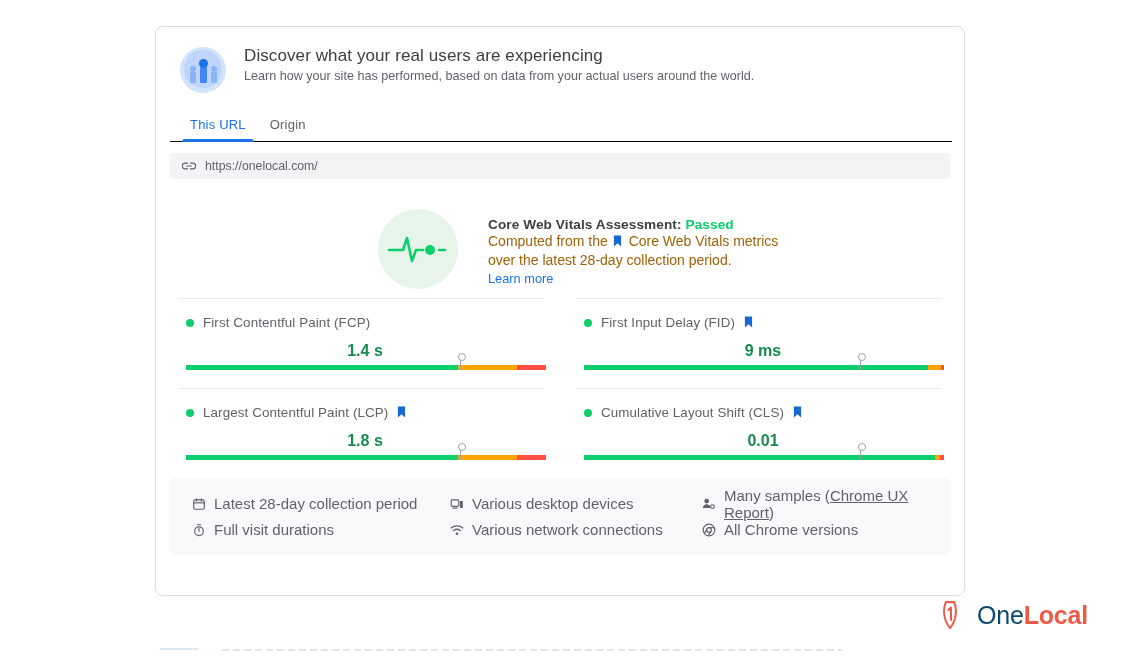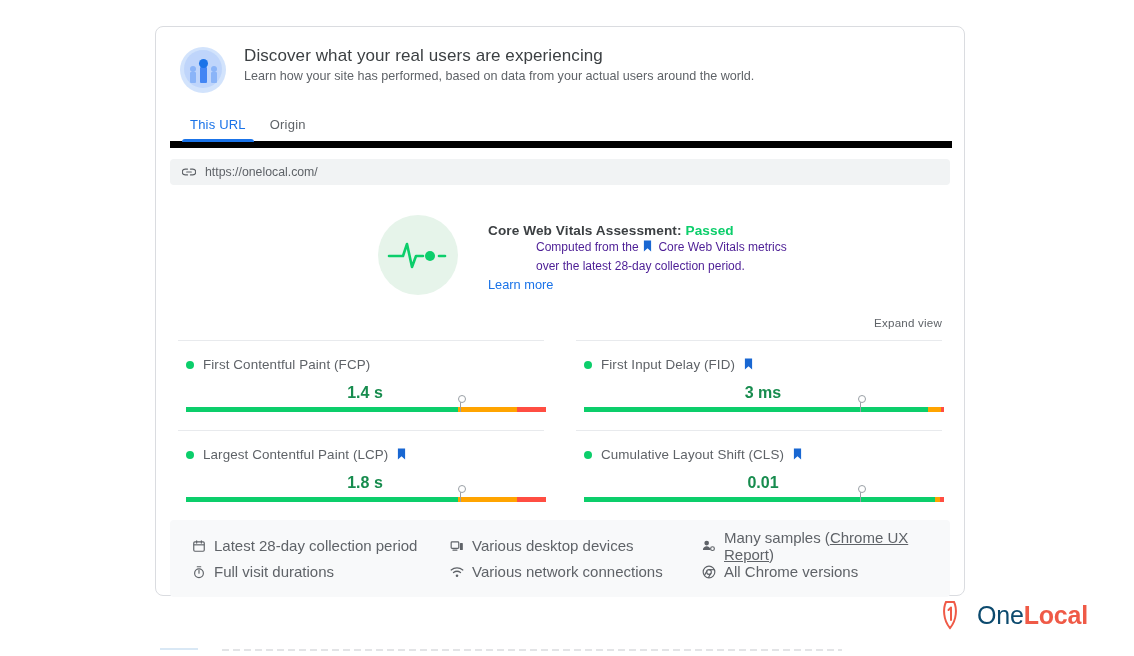--- a/index.html
+++ b/index.html
@@ -48,21 +48,21 @@
     line-height: 22px; letter-spacing: .1px;
   }
   .hdr-sub {
     font-size: 12.6px; color: #5f6368; 
     line-height: 18px;
   }
 
   
   .tabs {
     display: flex; margin: 18px 0 0 14px; padding-left: 8px;
-    border-bottom: 7px solid #000000; width: 782px;
+    border-bottom: 1px solid #000000; width: 782px;
   }
   .tab {
     font-size: 13px; padding: 6px 12px 9px 12px;
     color: #5f6368; cursor: pointer; position: relative;
     letter-spacing: .2px;
   }
   .tab.active { color: #1a73e8; font-weight: 500; }
   .tab.active::after {
     content: ""; position: absolute; left: 4px; right: 4px; bottom: -1px;
     height: 3px; background: #1a73e8; border-radius: 3px 3px 0 0;
@@ -80,21 +80,21 @@
   
   .assess { display: flex; margin: 30px 0 0 0; padding-left: 222px; }
   .assess-ring {
     width: 80px; height: 80px; border-radius: 50%;
     background: #e6f4ea; flex: 0 0 80px;
     display: flex; align-items: center; justify-content: center;
   }
   .assess-body { margin-left: 30px; padding-top: 8px; }
   .assess-title { font-size: 13.6px; color: #3c4043; font-weight: 700; letter-spacing: .1px; }
   .assess-title .pass { color: #0cce6b; font-weight: 700; }
-  .assess-line { font-size: 12px; color: #4c1d95; line-height: 18.5px; margin-left: 48px; }
+  .assess-line { font-size: 14px; color: #a16207; line-height: 18.5px; }
   .assess-line .bm { display: inline-block; vertical-align: -1px; margin: 0 3px 0 1px; }
   .learn { font-size: 12.8px; color: #1a73e8; cursor: pointer; margin-top: 1px; display:inline-block;}
 
   
   .expand-row { text-align: right; padding: 18px 22px 0 0; }
   .expand { font-size: 11.6px; color: #5f6368; cursor: pointer; letter-spacing:.2px;}
 
   
   .metrics { margin: 9px 14px 0 14px; }
   .mrow { display: flex; }
@@ -218,23 +218,20 @@
           <svg class="bm" width="9" height="12" viewBox="0 0 10 13">
             <path d="M1 0.5 H9 V12.5 L5 9 L1 12.5 Z" fill="#1967d2"></path>
           </svg>
           <span>Core Web Vitals metrics</span>
         </div>
         <div class="assess-line">over the latest 28-day collection period.</div>
         <div class="learn">Learn more</div>
       </div>
     </div>
 
-    <div class="expand-row">
-      <span class="expand">Expand view</span>
-    </div>
 
     <div class="metrics">
 
       <div class="mrow">
 
         <div class="mcell">
           <div class="sep"></div>
           <div class="mhead">
             <div class="dot"></div>
             <div class="mname">
@@ -256,21 +253,21 @@
           <div class="sep"></div>
           <div class="mhead">
             <div class="dot"></div>
             <div class="mname">
               <span>First Input Delay (FID)</span>
               <svg class="bm" width="9" height="12" viewBox="0 0 10 13">
                 <path d="M1 0.5 H9 V12.5 L5 9 L1 12.5 Z" fill="#1967d2"></path>
               </svg>
             </div>
           </div>
-          <div class="mval">3 ms</div>
+          <div class="mval">9 ms</div>
           <div class="bar-wrap">
             <div class="bar">
               <span class="g" style="width:95.5%"></span>
               <span class="o" style="width:3.7%"></span>
               <span class="r" style="width:0.8%"></span>
             </div>
             <div class="marker" style="left:76%"></div>
           </div>
         </div>
       </div>

